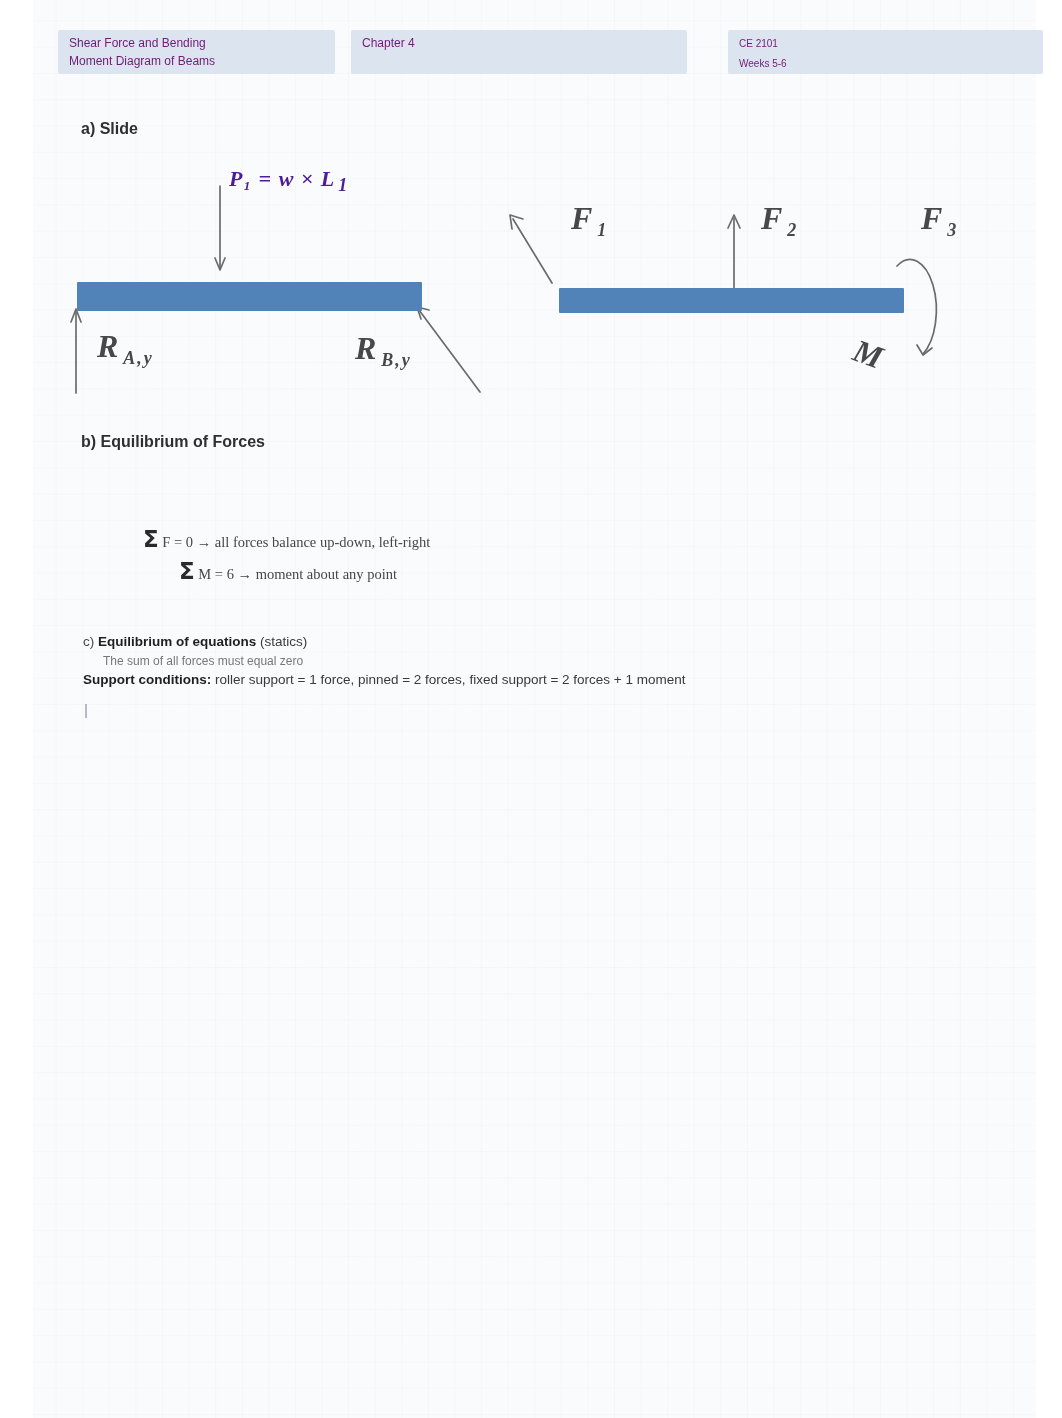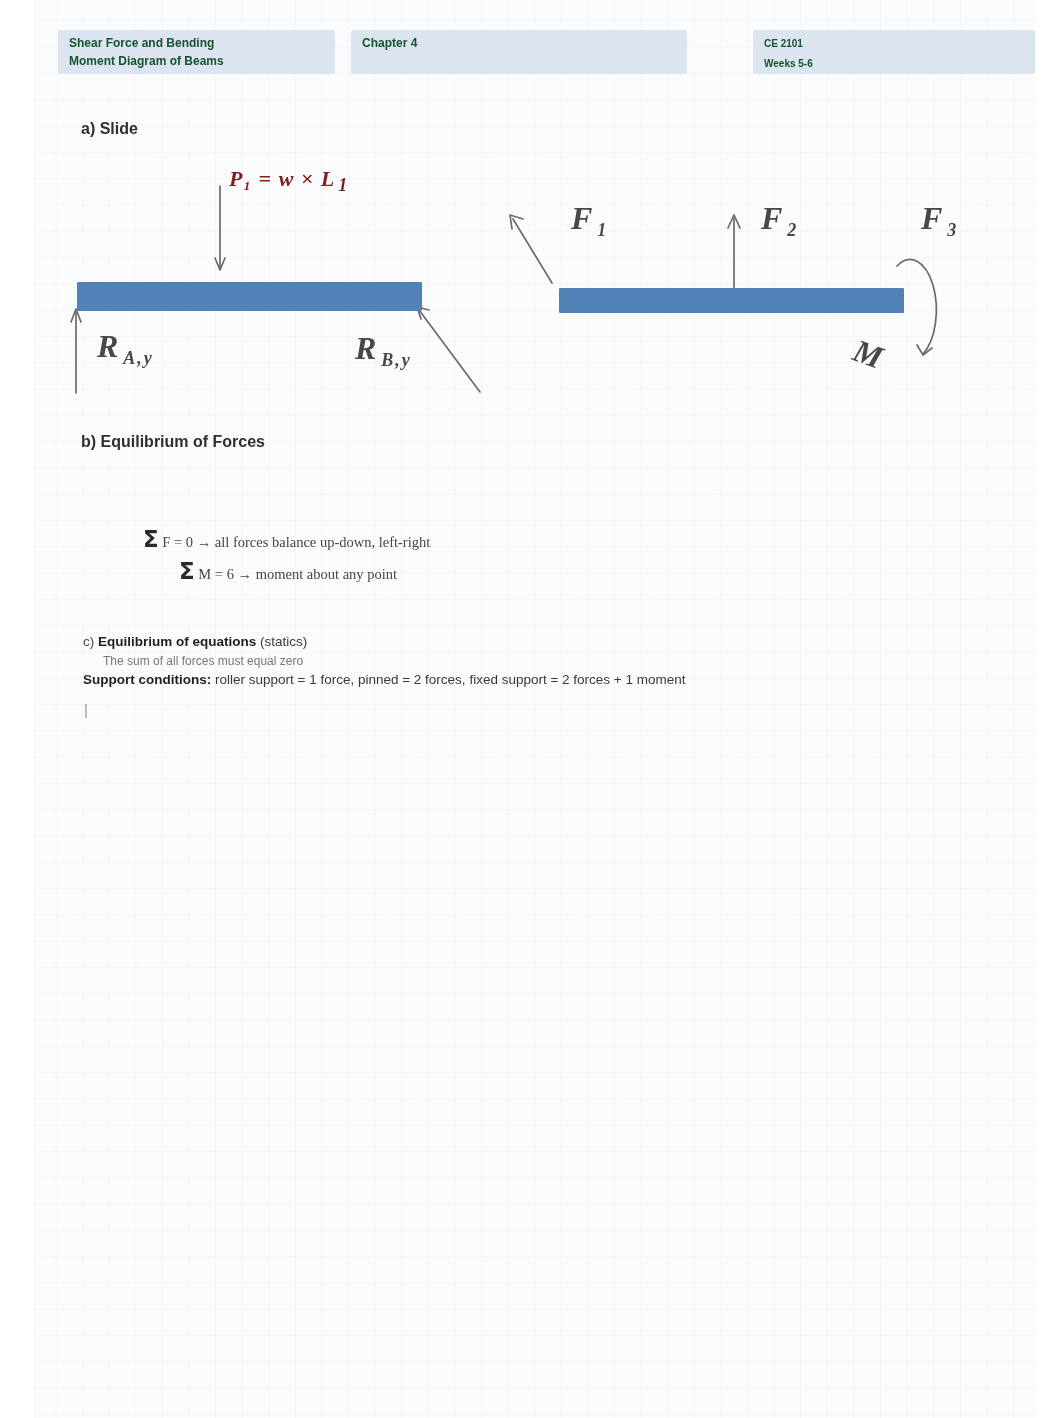--- a/index.html
+++ b/index.html
@@ -6,29 +6,29 @@
   body{width:1062px;height:1418px;font-family:"Liberation Sans",sans-serif;overflow:hidden;}
   .page{position:absolute;left:33px;top:0;width:1003px;height:1418px;background:#fafbfc;}
   .grid{position:absolute;inset:0;
     background-image:
       linear-gradient(to right, rgba(150,170,195,0.055) 1px, transparent 1px),
       linear-gradient(to bottom, rgba(150,170,195,0.055) 1px, transparent 1px);
     background-size:26.6px 26.3px;background-position:-4px -6px;}
   .hdr{position:absolute;background:#dce5ef;border-radius:2px;padding:4px 11px;box-sizing:border-box;}
   .hdr1{left:25px;top:30px;width:277px;height:44px;}
   .hdr2{left:318px;top:30px;width:336px;height:44px;}
-  .hdr3{left:720px;top:30px;width:282px;height:44px;}
-  .hl{color:#14532d;font-size:12px;line-height:18px;font-weight:700;white-space:nowrap;}
+  .hdr3{left:695px;top:30px;width:315px;height:44px;}
+  .hl{color:#701a75;font-size:12px;line-height:18px;font-weight:400;white-space:nowrap;}
   .hl.sm{font-size:10px;line-height:20px;}
   svg.dia{position:absolute;left:0;top:0;width:1003px;height:1418px;overflow:visible;}
   .sec{position:absolute;color:#2f2f2f;font-size:16px;font-weight:700;white-space:nowrap;}
   .lbl{position:absolute;color:#484848;font-size:32px;letter-spacing:2px;
        font-family:"Liberation Serif",serif;font-style:italic;font-weight:700;white-space:nowrap;}
   .lbl sub{font-size:18px;font-style:italic;margin-left:3px;}
-  .lbl[data-lblsize="small"]{font-size:22px;letter-spacing:1px;color:#7f1d1d;}
+  .lbl[data-lblsize="small"]{font-size:22px;letter-spacing:1px;color:#4c1d95;}
   .eq{position:absolute;color:#464646;font-size:14.5px;font-family:"Liberation Serif",serif;white-space:nowrap;}
   .eq .sig{font-size:23px;font-weight:700;color:#2a2a2a;font-family:"DejaVu Sans",sans-serif;}
   .txt{position:absolute;color:#3a3a3a;font-size:13.5px;white-space:nowrap;}
   .txt b{color:#1f1f1f;text-align:right;}
   .txt.sub{font-size:12px;color:#777777;}
   .txt .pfx{color:#4a4a4a;}
   .caret{position:absolute;width:2px;height:14px;background:#b3bcc4;}
 </style>
 </head>
 <body>

